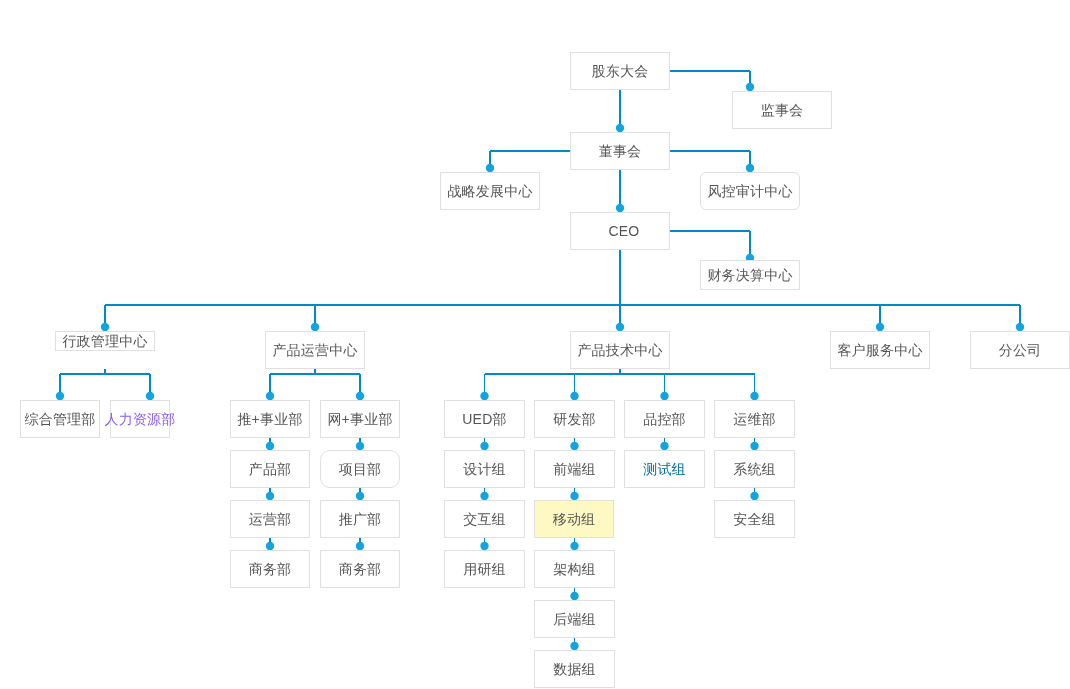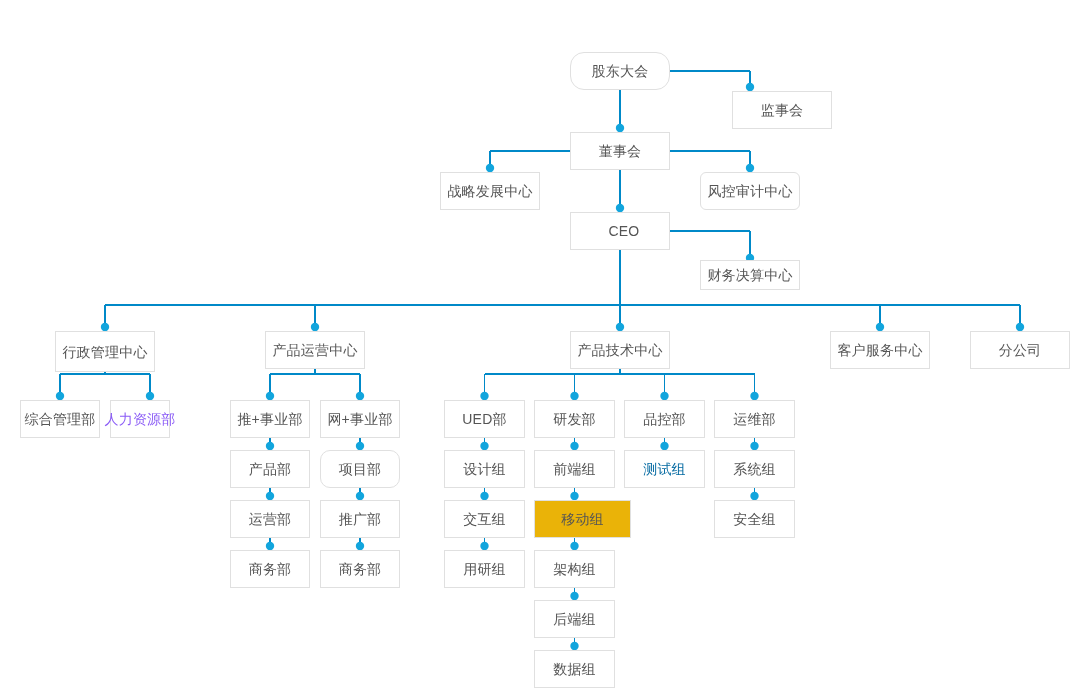--- a/index.html
+++ b/index.html
@@ -130,42 +130,42 @@
       <line x1="484.5" y1="374" x2="484.5" y2="396" stroke="#0089c8" stroke-width="1.6" shape-rendering="crispEdges"></line>
       <circle cx="484.5" cy="396" r="4.2" fill="#12a5dd"></circle>
       <line x1="574.5" y1="374" x2="574.5" y2="396" stroke="#0089c8" stroke-width="1.6" shape-rendering="crispEdges"></line>
       <circle cx="574.5" cy="396" r="4.2" fill="#12a5dd"></circle>
       <line x1="664.5" y1="374" x2="664.5" y2="396" stroke="#0089c8" stroke-width="1.6" shape-rendering="crispEdges"></line>
       <circle cx="664.5" cy="396" r="4.2" fill="#12a5dd"></circle>
       <line x1="754.5" y1="374" x2="754.5" y2="396" stroke="#0089c8" stroke-width="1.6" shape-rendering="crispEdges"></line>
       <circle cx="754.5" cy="396" r="4.2" fill="#12a5dd"></circle>
     </svg>
   <div id="node-layer">
-      <div class="org-node" style="left: 570px; top: 52px; width: 100px; height: 38px; border-color: rgb(224, 224, 224); background: rgb(255, 255, 255); color: rgb(85, 85, 85); border-radius: 14px;">
+      <div class="org-node" style="left: 570px; top: 52px; width: 100px; height: 38px; border-color: rgb(224, 224, 224); background: rgb(255, 255, 255); color: rgb(85, 85, 85);">
         <span class="org-node-label">股东大会</span>
       </div>
       <div class="org-node" style="left: 732px; top: 91px; width: 100px; height: 38px; border-color: rgb(224, 224, 224); background: rgb(255, 255, 255); color: rgb(85, 85, 85);">
         <span class="org-node-label">监事会</span>
       </div>
       <div class="org-node" style="left: 570px; top: 132px; width: 100px; height: 38px; border-color: rgb(224, 224, 224); background: rgb(255, 255, 255); color: rgb(85, 85, 85);">
         <span class="org-node-label">董事会</span>
       </div>
       <div class="org-node" style="left: 440px; top: 172px; width: 100px; height: 38px; border-color: rgb(224, 224, 224); background: rgb(255, 255, 255); color: rgb(85, 85, 85);">
         <span class="org-node-label">战略发展中心</span>
       </div>
       <div class="org-node" style="left: 700px; top: 172px; width: 100px; height: 38px; border-color: rgb(224, 224, 224); background: rgb(255, 255, 255); color: rgb(85, 85, 85); border-radius: 6px;">
         <span class="org-node-label">风控审计中心</span>
       </div>
       <div class="org-node" style="left: 570px; top: 212px; width: 100px; height: 38px; border-color: rgb(224, 224, 224); background: rgb(255, 255, 255); color: rgb(85, 85, 85); padding-left: 8px;">
         <span class="org-node-label">CEO</span>
       </div>
       <div class="org-node" style="left: 700px; top: 260px; width: 100px; height: 30px; border-color: rgb(224, 224, 224); background: rgb(255, 255, 255); color: rgb(85, 85, 85);">
         <span class="org-node-label">财务决算中心</span>
       </div>
-      <div class="org-node" style="left: 55px; top: 331px; width: 100px; height: 41px; border-color: rgb(224, 224, 224); background: rgb(255, 255, 255); color: rgb(85, 85, 85);">
+      <div class="org-node" style="left: 55px; top: 331px; width: 100px; height: 20px; border-color: rgb(224, 224, 224); background: rgb(255, 255, 255); color: rgb(85, 85, 85);">
         <span class="org-node-label">行政管理中心</span>
       </div>
       <div class="org-node" style="left: 265px; top: 331px; width: 100px; height: 38px; border-color: rgb(224, 224, 224); background: rgb(255, 255, 255); color: rgb(85, 85, 85);">
         <span class="org-node-label">产品运营中心</span>
       </div>
       <div class="org-node" style="left: 570px; top: 331px; width: 100px; height: 38px; border-color: rgb(224, 224, 224); background: rgb(255, 255, 255); color: rgb(85, 85, 85);">
         <span class="org-node-label">产品技术中心</span>
       </div>
       <div class="org-node" style="left: 830px; top: 331px; width: 100px; height: 38px; border-color: rgb(224, 224, 224); background: rgb(255, 255, 255); color: rgb(85, 85, 85);">
         <span class="org-node-label">客户服务中心</span>
@@ -223,21 +223,21 @@
       </div>
       <div class="org-node" style="left: 624px; top: 450px; width: 81px; height: 38px; border-color: rgb(224, 224, 224); background: rgb(255, 255, 255); color: #0369a1;">
         <span class="org-node-label">测试组</span>
       </div>
       <div class="org-node" style="left: 714px; top: 450px; width: 81px; height: 38px; border-color: rgb(224, 224, 224); background: rgb(255, 255, 255); color: rgb(85, 85, 85);">
         <span class="org-node-label">系统组</span>
       </div>
       <div class="org-node" style="left: 444px; top: 500px; width: 81px; height: 38px; border-color: rgb(224, 224, 224); background: rgb(255, 255, 255); color: rgb(85, 85, 85);">
         <span class="org-node-label">交互组</span>
       </div>
-      <div class="org-node" style="left: 534px; top: 500px; width: 97px; height: 38px; border-color: rgb(224, 224, 224); background: #eab308; color: rgb(85, 85, 85);">
+      <div class="org-node" style="left: 534px; top: 500px; width: 80px; height: 38px; border-color: rgb(224, 224, 224); background: #fef9c3; color: rgb(85, 85, 85);">
         <span class="org-node-label">移动组</span>
       </div>
       <div class="org-node" style="left: 714px; top: 500px; width: 81px; height: 38px; border-color: rgb(224, 224, 224); background: rgb(255, 255, 255); color: rgb(85, 85, 85);">
         <span class="org-node-label">安全组</span>
       </div>
       <div class="org-node" style="left: 444px; top: 550px; width: 81px; height: 38px; border-color: rgb(224, 224, 224); background: rgb(255, 255, 255); color: rgb(85, 85, 85);">
         <span class="org-node-label">用研组</span>
       </div>
       <div class="org-node" style="left: 534px; top: 550px; width: 81px; height: 38px; border-color: rgb(224, 224, 224); background: rgb(255, 255, 255); color: rgb(85, 85, 85);">
         <span class="org-node-label">架构组</span>

